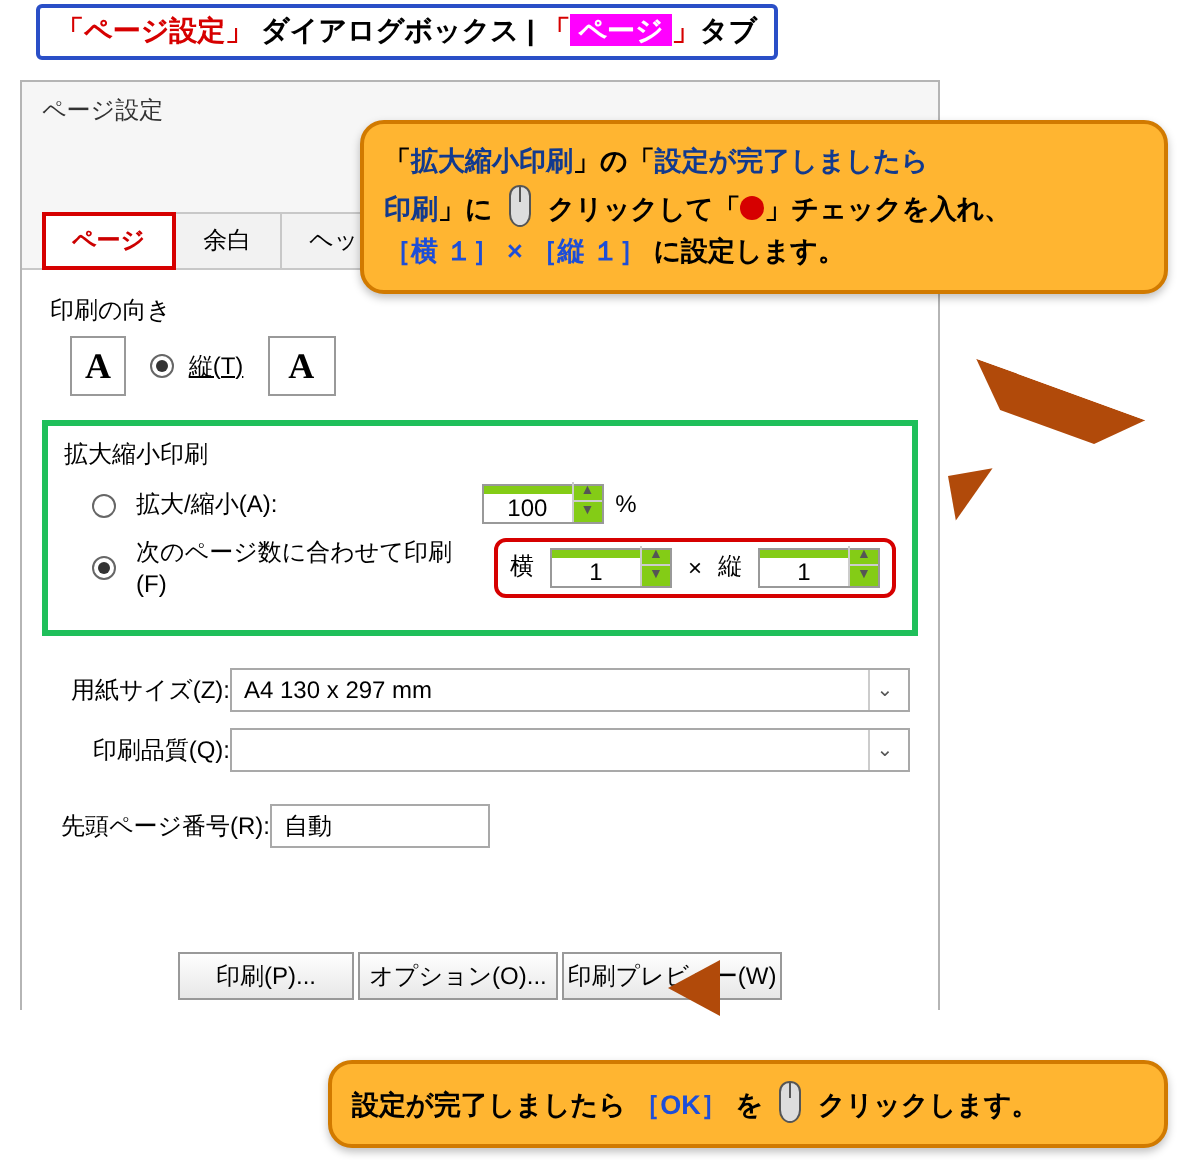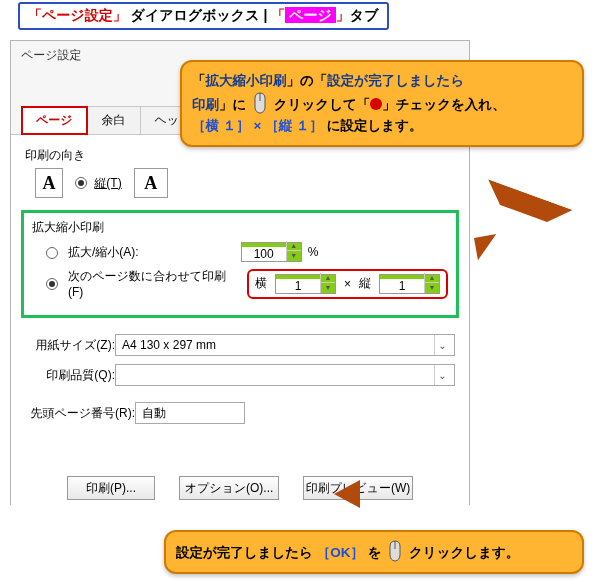--- a/index.html
+++ b/index.html
@@ -173,21 +173,21 @@
     background: #fff;
     padding: 0 6px; font-size: 12px;
     display: flex; align-items: center;
     width: 110px;
   }
 
   .button-row {
     position: absolute;
     left: 0; right: 0;
     bottom: 42px;
-    display: flex; gap: 24px; justify-content: center;
+    display: flex; gap: 2px; justify-content: center;
   }
   .btn {
     min-width: 88px; height: 24px;
     border: 1px solid #999;
     background: linear-gradient(#fefefe,#e8e8e8);
     font-size: 12px;
     display: inline-flex; align-items: center; justify-content: center;
     cursor: pointer;
   }
 

